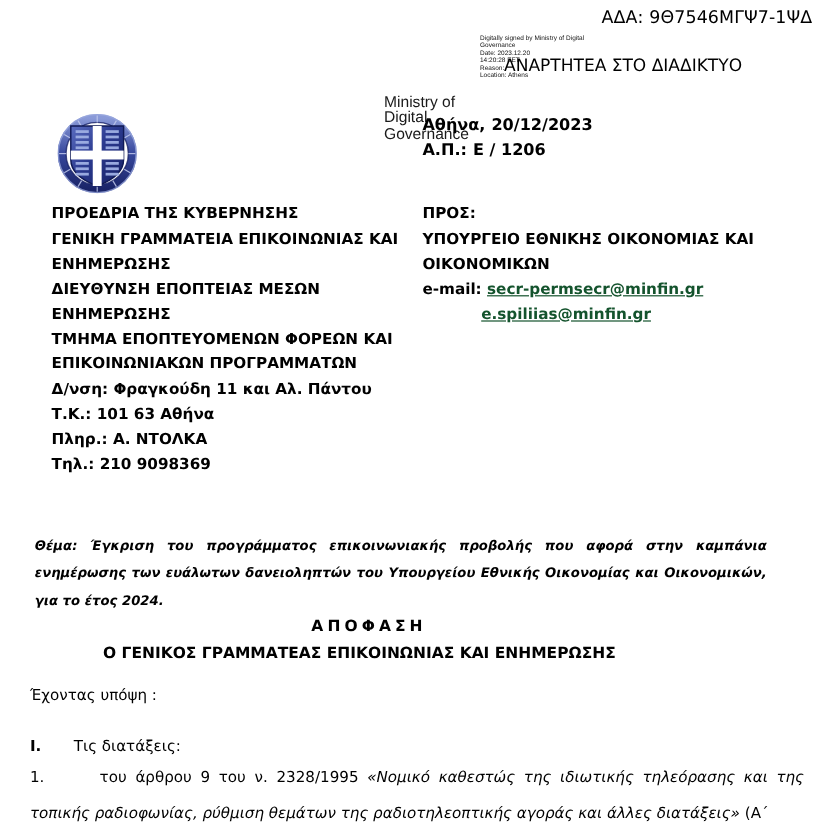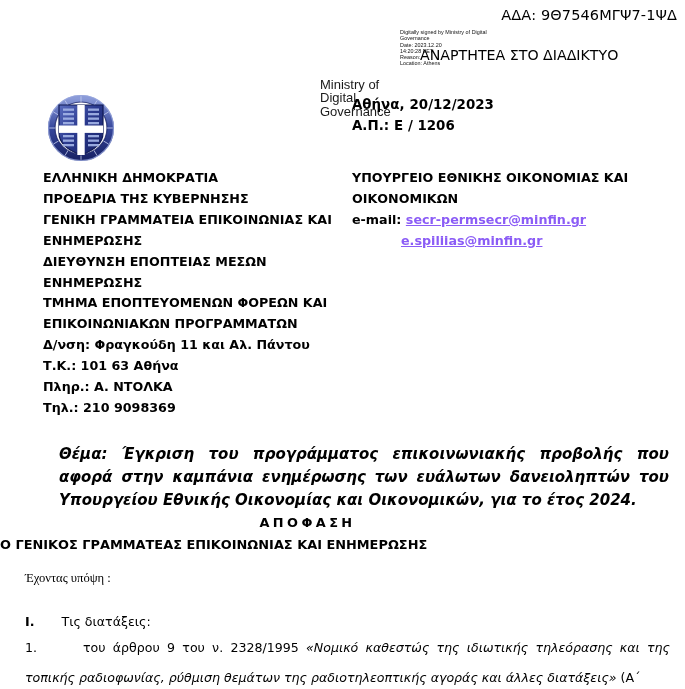--- a/index.html
+++ b/index.html
@@ -105,33 +105,33 @@
     position: absolute;
     left: 352px;
     top: 168px;
     width: 300px;
     font-size: 12.7px;
     font-weight: bold;
     line-height: 20.9px;
   }
   .pros div { white-space: nowrap; }
   .pros a.mail {
-    color: #8b5cf6;
+    color: #14532d;
     text-decoration: underline;
     font-weight: bold;
   }
   .pros .mail-indent { padding-left: 49px; }
 
   
   .subject {
     position: absolute;
-    left: 59px;
+    left: 29px;
     top: 443px;
     width: 610px;
-    font-size: 15px;
+    font-size: 11px;
     font-weight: bold;
     font-style: italic;
     line-height: 23px;
     text-align: justify;
   }
 
   
   .apofasi {
     position: absolute;
     left: 0;
@@ -140,33 +140,33 @@
     text-align: center;
     font-size: 12.9px;
     font-weight: bold;
     letter-spacing: 3.4px;
   }
   .apofasi-sub {
     position: absolute;
     left: 0;
     top: 537px;
     width: 599px;
-    text-align: left;
+    text-align: center;
     font-size: 12.9px;
     font-weight: bold;
     letter-spacing: 0px;
   }
 
   
   .body-line {
     position: absolute;
     font-size: 12.6px;
     line-height: 23px;
   }
-  .ln-exontas { left: 25px; top: 567px; font-family: Liberation Serif, serif; }
+  .ln-exontas { left: 25px; top: 567px; }
   .ln-roman   { left: 25px; top: 610px; font-weight: bold; }
   .ln-roman .rtxt { font-weight: normal; display: inline-block; margin-left: 27px; }
   .ln-item    { left: 25px; top: 633px; width: 645px; line-height: 30px; text-align: justify; }
   .ln-item .num { display: inline-block; width: 58px; }
   .ln-item i { font-style: italic; }
 </style>
 </head>
 <body>
 
 <div class="page">
@@ -246,35 +246,35 @@
   <div class="docmeta">
     <div>
       <span>Αθήνα,</span><span class="sp"></span><span>20/12/2023</span>
     </div>
     <div>
       <span>Α.Π.:</span><span class="sp"></span><span>Ε / 1206</span>
     </div>
   </div>
 
   <div class="org">
-    <div>ΕΛΛΗΝΙΚΗ ΔΗΜΟΚΡΑΤΙΑ</div>
     <div>ΠΡΟΕΔΡΙΑ ΤΗΣ ΚΥΒΕΡΝΗΣΗΣ</div>
     <div>ΓΕΝΙΚΗ ΓΡΑΜΜΑΤΕΙΑ ΕΠΙΚΟΙΝΩΝΙΑΣ ΚΑΙ</div>
     <div>ΕΝΗΜΕΡΩΣΗΣ</div>
     <div>ΔΙΕΥΘΥΝΣΗ ΕΠΟΠΤΕΙΑΣ ΜΕΣΩΝ</div>
     <div>ΕΝΗΜΕΡΩΣΗΣ</div>
     <div>ΤΜΗΜΑ ΕΠΟΠΤΕΥΟΜΕΝΩΝ ΦΟΡΕΩΝ ΚΑΙ</div>
     <div>ΕΠΙΚΟΙΝΩΝΙΑΚΩΝ ΠΡΟΓΡΑΜΜΑΤΩΝ</div>
     <div>Δ/νση: Φραγκούδη 11 και Αλ. Πάντου</div>
     <div>Τ.Κ.:   101 63 Αθήνα</div>
     <div>Πληρ.: Α. ΝΤΟΛΚΑ</div>
     <div>Τηλ.: 210 9098369</div>
   </div>
 
   <div class="pros">
+    <div>ΠΡΟΣ:</div>
     <div>ΥΠΟΥΡΓΕΙΟ ΕΘΝΙΚΗΣ ΟΙΚΟΝΟΜΙΑΣ ΚΑΙ</div>
     <div>ΟΙΚΟΝΟΜΙΚΩΝ</div>
     <div>
       <span>e-mail:</span>
       <a class="mail" href="#">secr-permsecr@minfin.gr</a>
     </div>
     <div class="mail-indent">
       <a class="mail" href="#">e.spiliias@minfin.gr</a>
     </div>
   </div>

